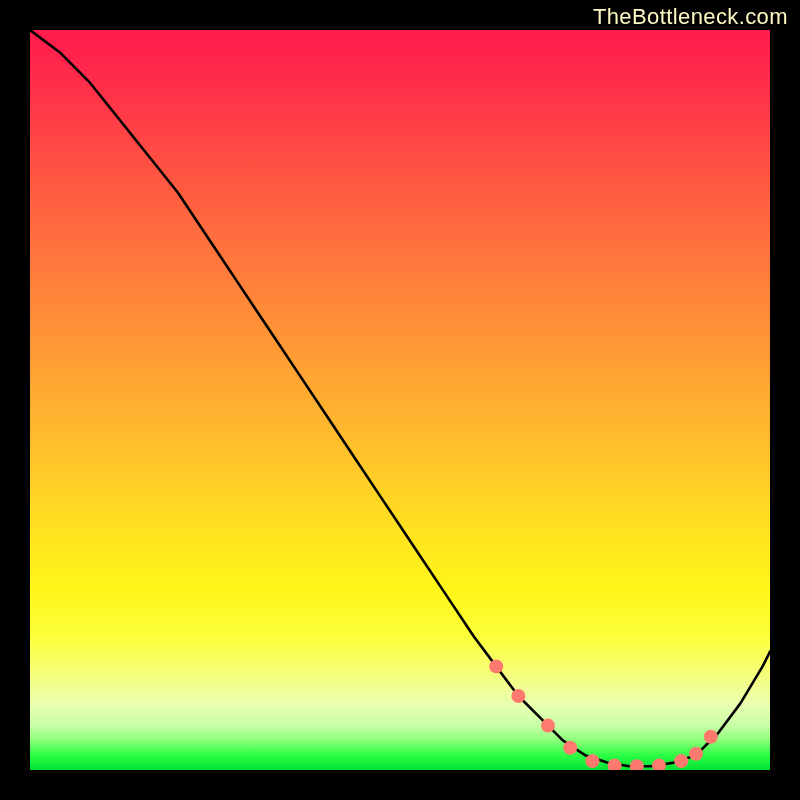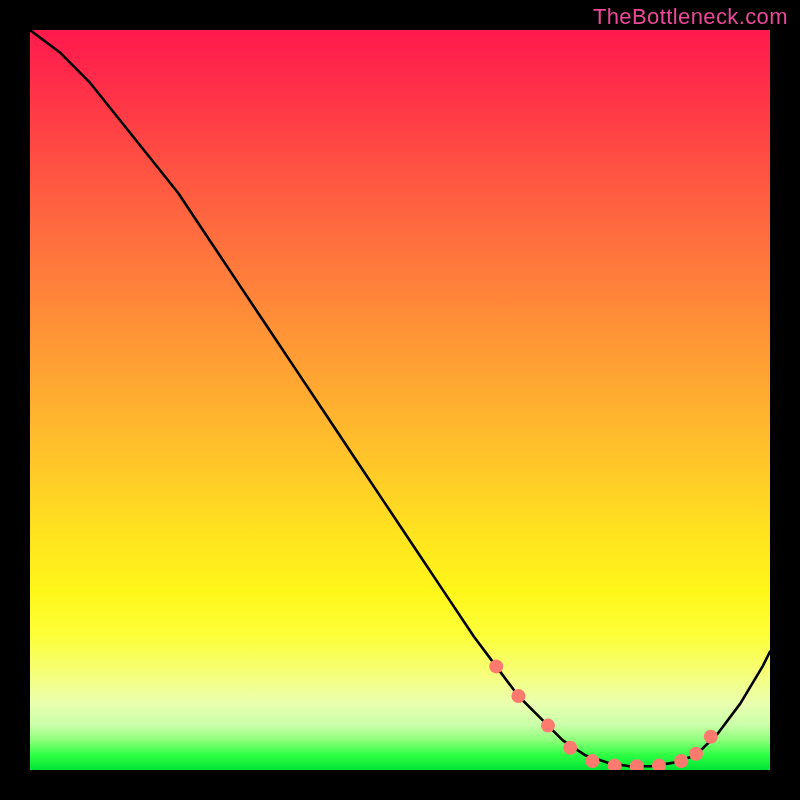--- a/index.html
+++ b/index.html
@@ -14,21 +14,21 @@
   .stage {
     position: relative;
     width: 800px;
     height: 800px;
     background: #000;
   }
   .watermark {
     position: absolute;
     top: 4px;
     right: 12px;
-    color: #ec4899;
+    color: #fef9c3;
     font-size: 22px;
     font-weight: 500;
     letter-spacing: 0.4px;
     z-index: 5;
     margin-left: 44px;
   }
   
   .plot {
     position: absolute;
     left: 30px;

